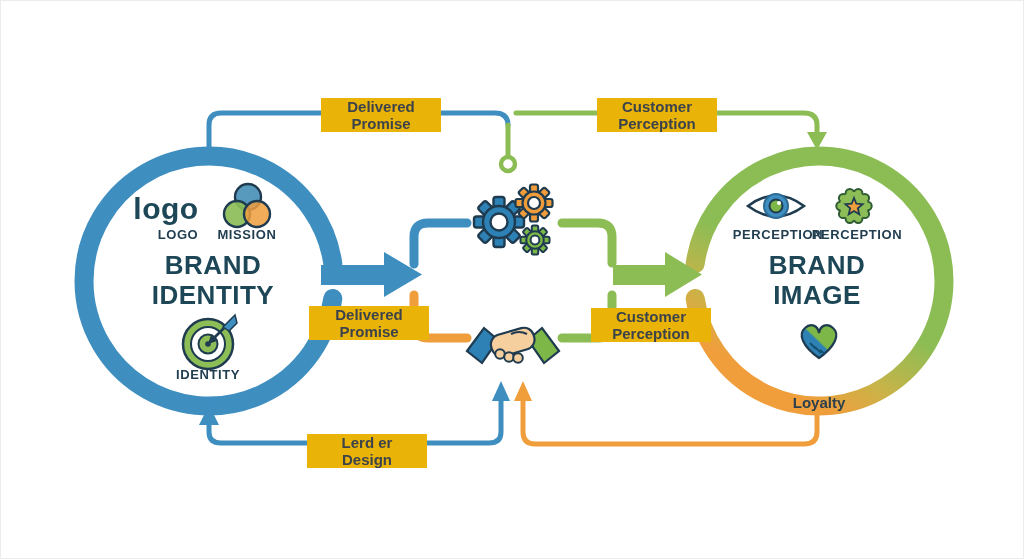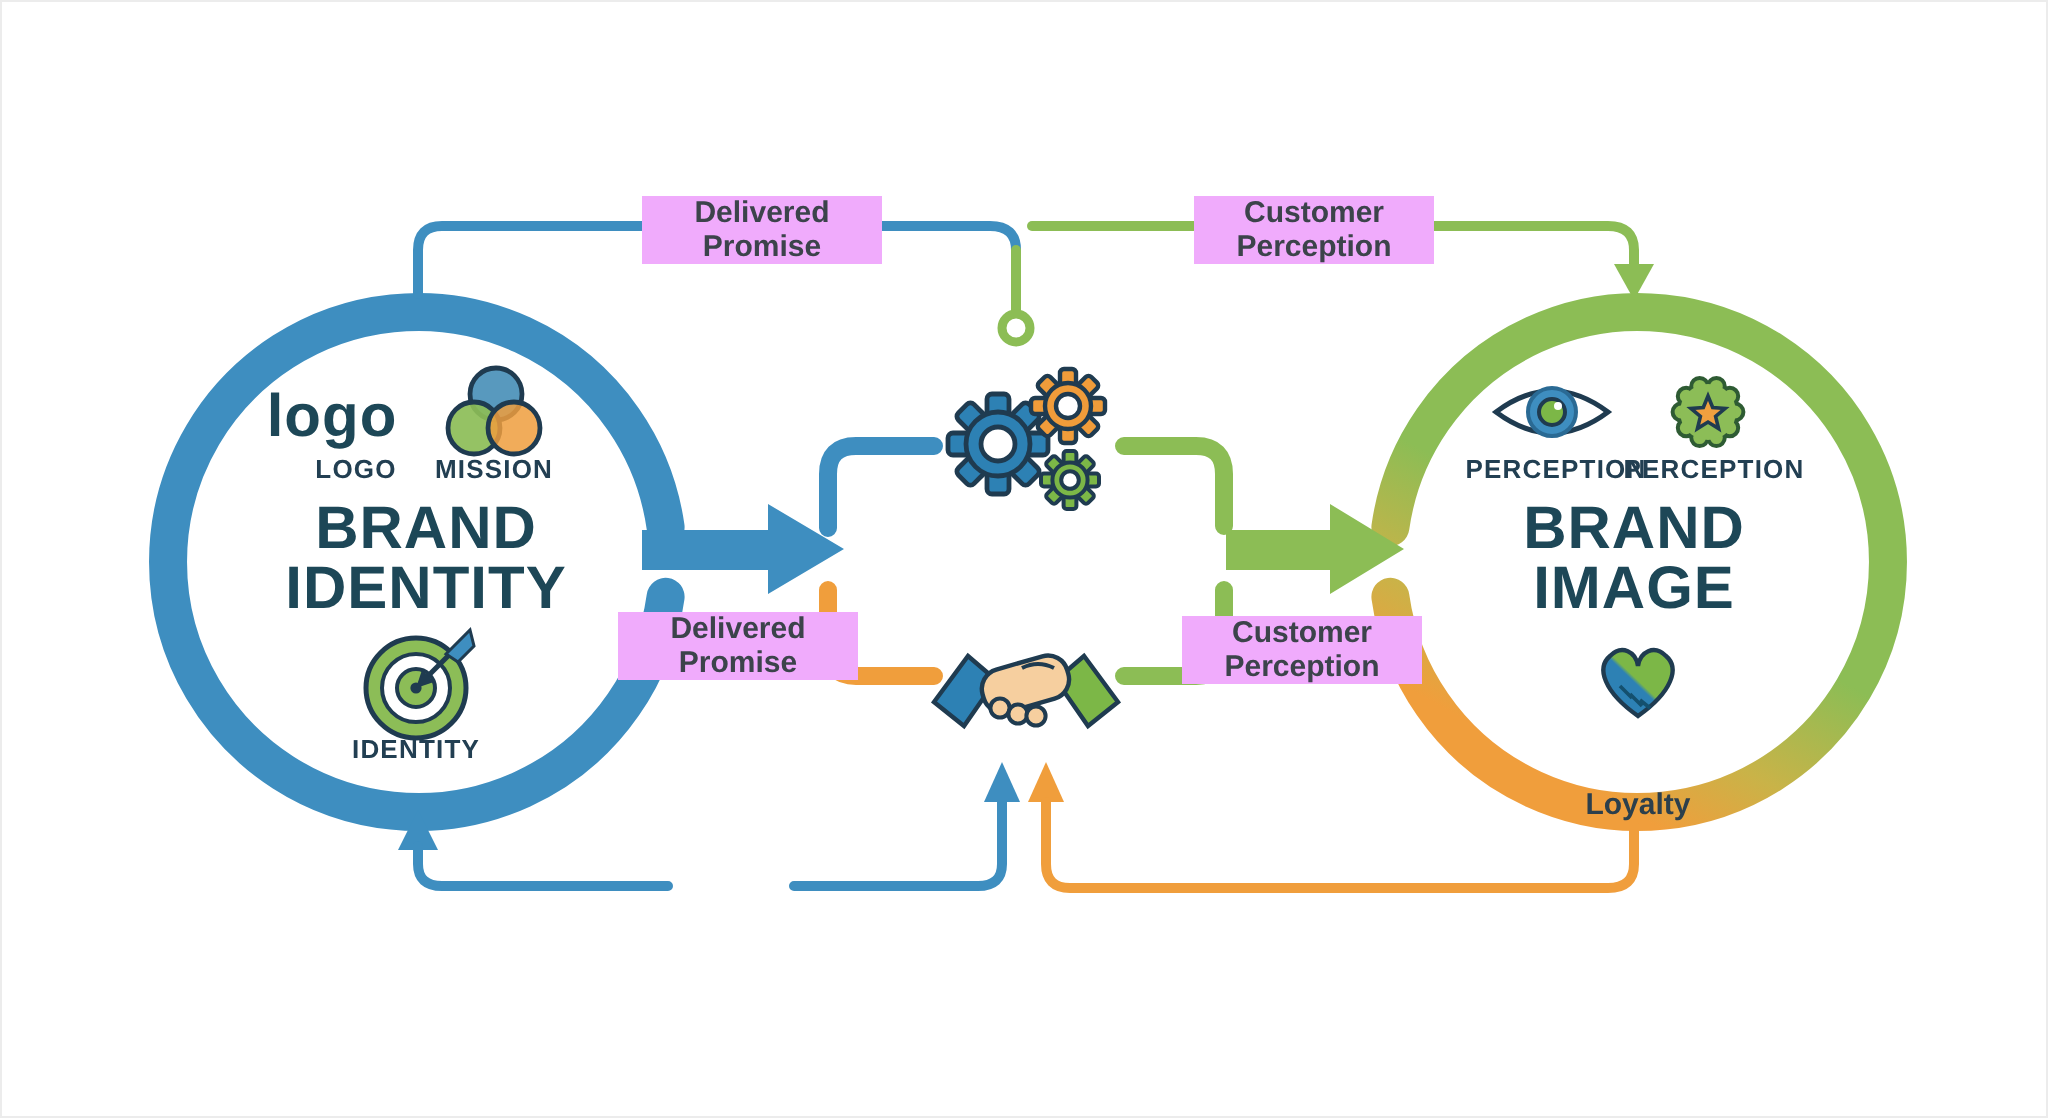--- a/index.html
+++ b/index.html
@@ -4,37 +4,37 @@
 <style>
   html,body{margin:0;padding:0;background:#ffffff;}
   .canvas{
     position:relative;width:1024px;height:559px;background:#ffffff;
     font-family:"Liberation Sans", sans-serif;overflow:hidden;
     border:1px solid #ececec;box-sizing:border-box;
   }
   .layer{position:absolute;left:0;top:0;}
   .txt{position:absolute;text-align:center;white-space:pre-line;}
   .circle-title{
-    font-size:30px;font-weight:bold;color:#1d4757;line-height:30px;
+    font-size:26px;font-weight:bold;color:#1d4757;line-height:30px;
     letter-spacing:0.5px;
   }
   .box-title{
     font-size:22px;font-weight:bold;color:#1d4757;line-height:25px;
     letter-spacing:0.5px;
   }
   .cap-label{
     font-size:13px;font-weight:bold;color:#223f52;letter-spacing:0.6px;
     line-height:14px;
   }
   .soft-label{
     font-size:15px;font-weight:bold;color:#2c3f4c;line-height:16px;
   }
   .conn-label{
     font-size:15px;font-weight:bold;color:#3c434b;line-height:17px;
-    background:#f0abfc;
+    background:#eab308;
   }
   .logo-word{
     font-size:30px;font-weight:bold;color:#1d4757;line-height:30px;
     letter-spacing:0.5px;
   }
 </style>
 </head>
 <body>
 
 <div class="canvas">
@@ -200,14 +200,16 @@
   <div class="txt soft-label" style="left:768px;top:369px;width:100px;margin-top:25px;">Loyalty</div>
 
   <div class="txt conn-label" style="left:320px;top:97px;width:120px;">Delivered
 Promise</div>
   <div class="txt conn-label" style="left:596px;top:97px;width:120px;">Customer
 Perception</div>
   <div class="txt conn-label" style="left:308px;top:305px;width:120px;">Delivered
 Promise</div>
   <div class="txt conn-label" style="left:590px;top:307px;width:120px;">Customer
 Perception</div>
+  <div class="txt conn-label" style="left:306px;top:433px;width:120px;">Lerd er
+Design</div>
 
 </div>
 
 </body></html>

